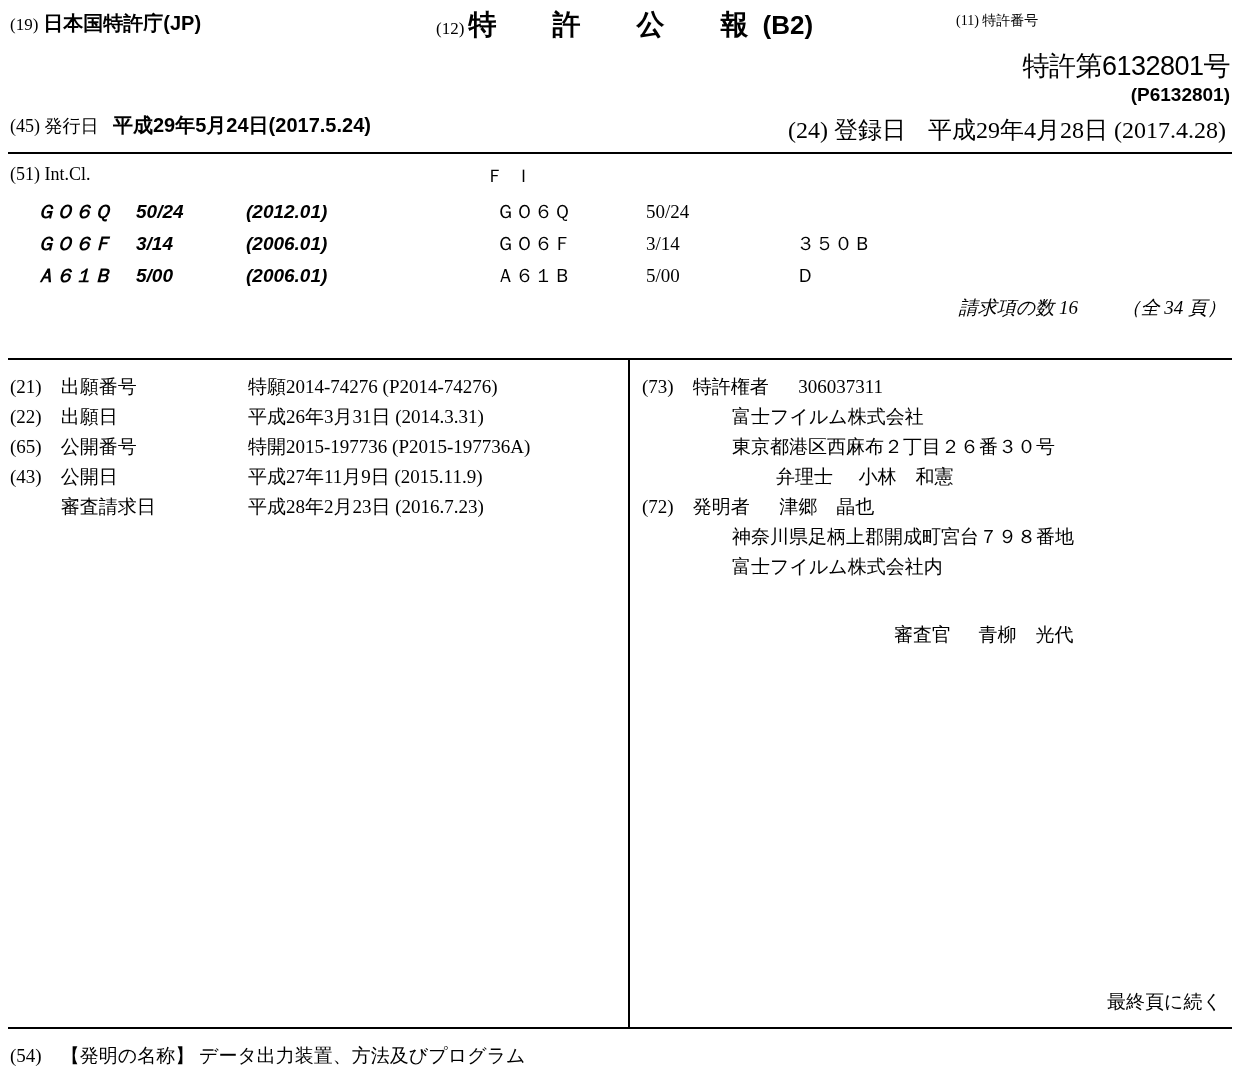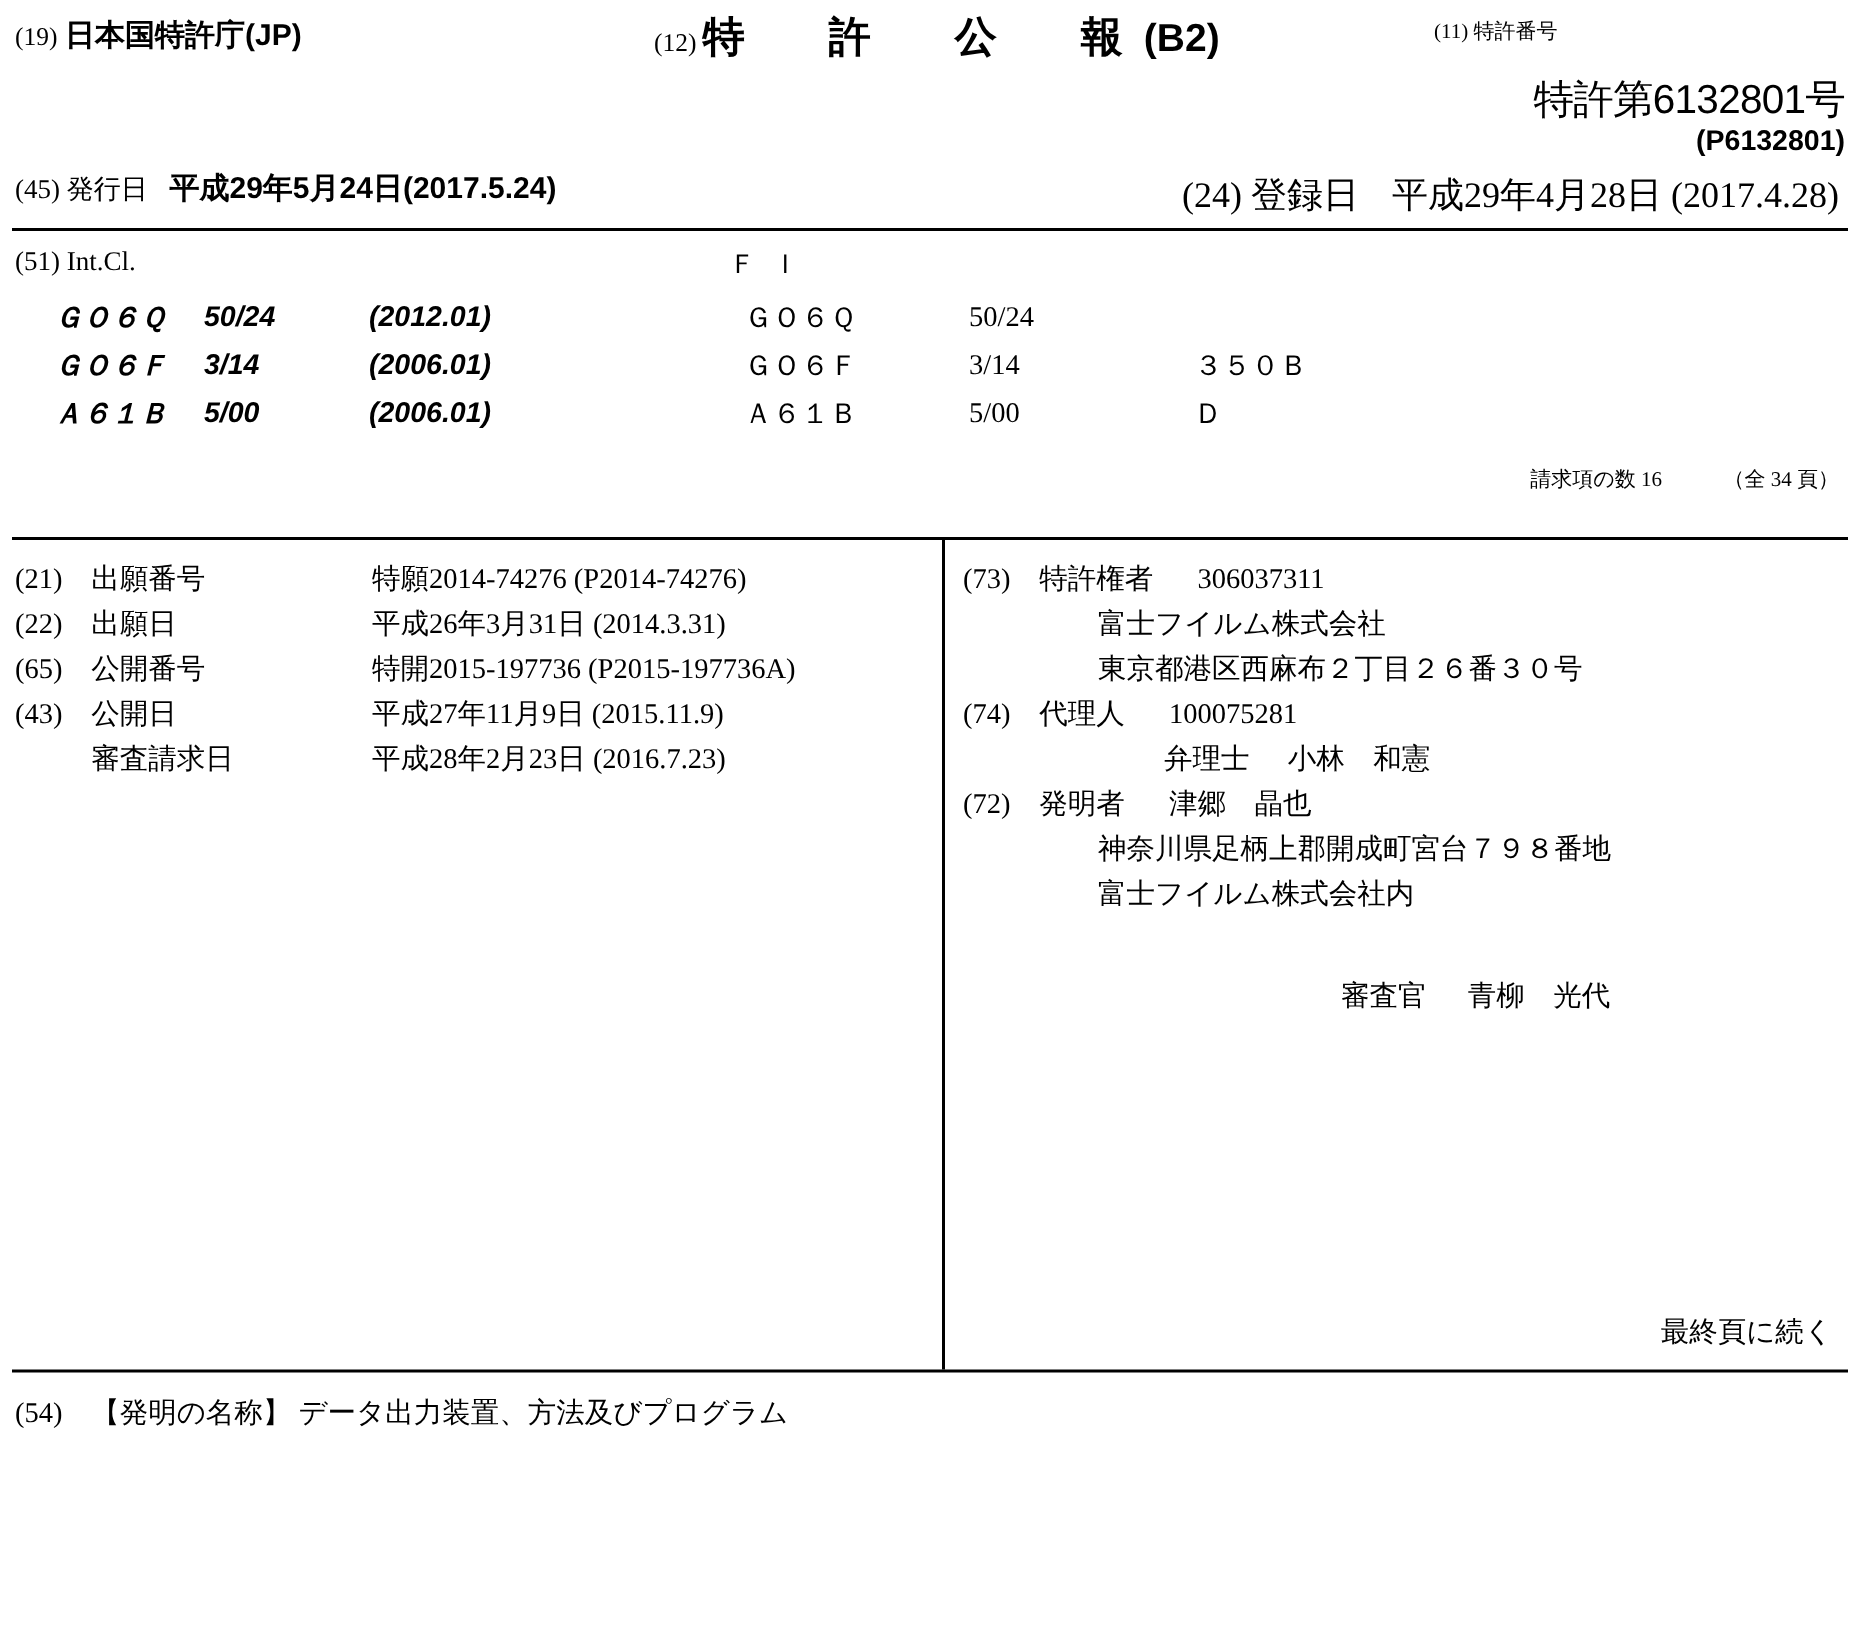--- a/index.html
+++ b/index.html
@@ -160,30 +160,31 @@
   }
   .c1 { width: 100px; padding-left: 28px !important; }
   .c2 { width: 110px; }
   .c3 { width: 250px; }
   .c4 { width: 150px; }
   .c5 { width: 150px; }
   .c6 { width: auto; }
   .claimcount {
     position: absolute;
     right: 6px;
-    top: 157px;
-    font-size: 14px;
-    white-space: nowrap;
+    top: 141px;
+    font-size: 19px;
+    white-space: nowrap;
+    font-style: italic;
   }
   .claimcount .gap { display: inline-block; width: 34px; }
 
   
   .biblio {
     position: relative;
-    height: 553px;
+    height: 667px;
   }
   .biblio .vline {
     position: absolute;
     left: 620px;
     top: 0;
     bottom: 0;
     width: 0;
     border-left: 2px solid #000;
   }
   .col-left {
@@ -363,26 +364,20 @@
     <div class="col-right">
       <div class="entry">
         <span class="tag">(73)</span>
         <span class="nm">特許権者</span>
         <span style="display:inline-block;width:20px;"></span>
         <span>306037311</span>
       </div>
       <div class="entry indent-2">富士フイルム株式会社</div>
       <div class="entry indent-2">東京都港区西麻布２丁目２６番３０号</div>
 
-      <div class="entry">
-        <span class="tag">(74)</span>
-        <span class="nm">代理人</span>
-        <span style="display:inline-block;width:20px;"></span>
-        <span>100075281</span>
-      </div>
       <div class="entry indent-3">
         <span>弁理士</span>
         <span style="display:inline-block;width:16px;"></span>
         <span>小林　和憲</span>
       </div>
 
       <div class="entry">
         <span class="tag">(72)</span>
         <span class="nm">発明者</span>
         <span style="display:inline-block;width:20px;"></span>

